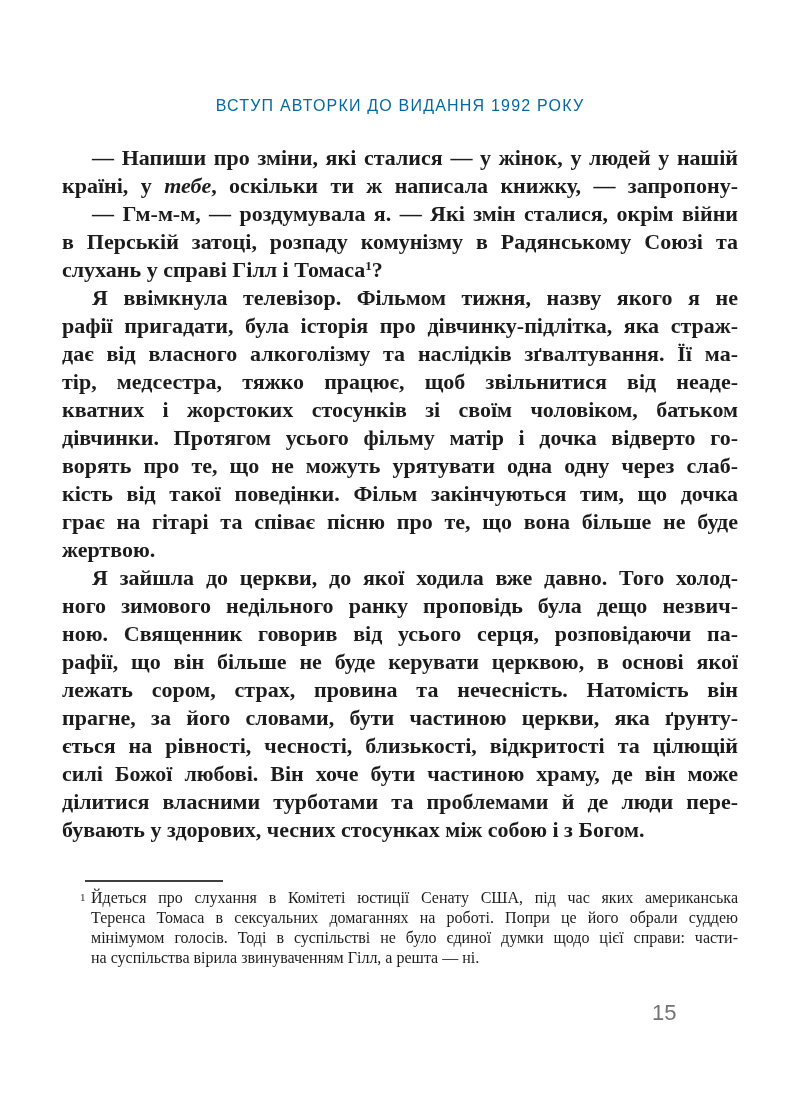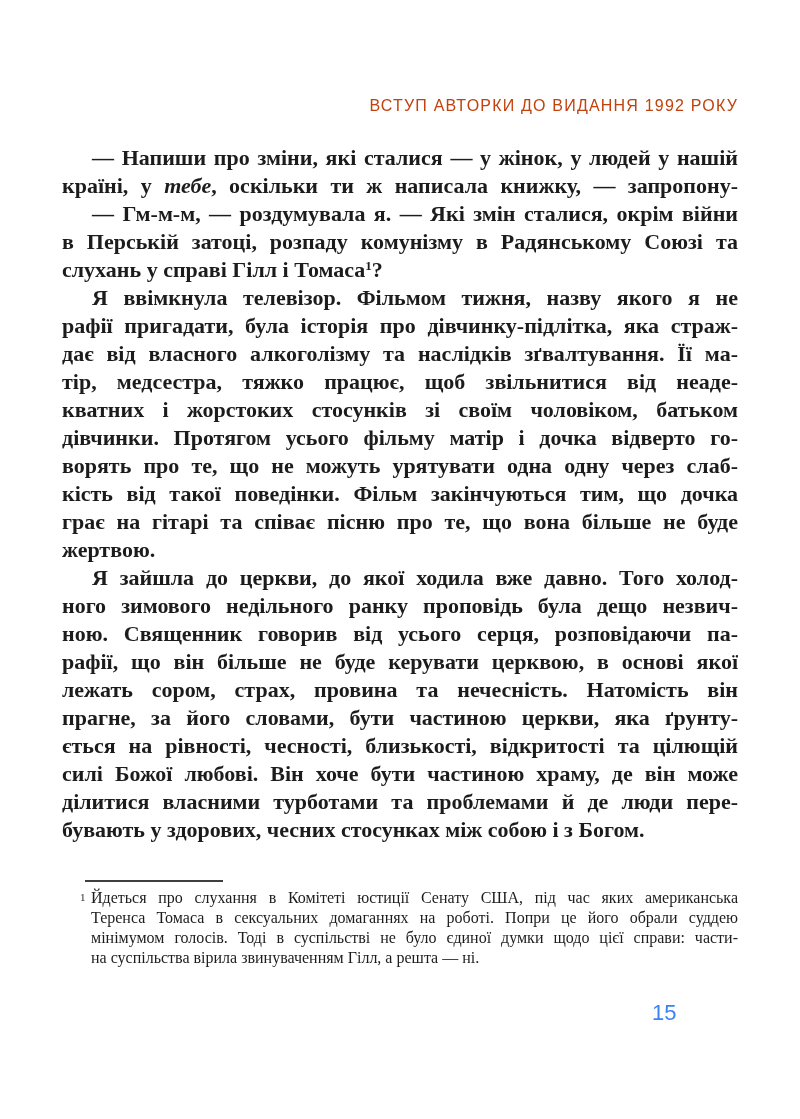--- a/index.html
+++ b/index.html
@@ -10,25 +10,25 @@
     background: #ffffff;
     font-family: "Liberation Serif", serif;
     color: #1c1c1c;
     overflow: hidden;
   }
   .running-head {
     position: absolute;
     top: 97px;
     left: 62px;
     width: 676px;
-    text-align: right;
+    text-align: center;
     font-family: "Liberation Sans", sans-serif;
     font-size: 16px;
     letter-spacing: 1.2px;
-    color: #c2410c;
+    color: #0369a1;
     white-space: nowrap;
   }
   .body-text {
     position: absolute;
     top: 144px;
     left: 62px;
     width: 676px;
     font-size: 22px;
     line-height: 28px;
   }
@@ -64,21 +64,21 @@
     font-size: 16px;
     line-height: 20px;
   }
   .fn-line { height: 20px; overflow: hidden; }
   .page-number {
     position: absolute;
     left: 652px;
     top: 1000px;
     font-family: "Liberation Sans", sans-serif;
     font-size: 22px;
-    color: #3b82f6;
+    color: #737373;
   }
 </style>
 </head>
 <body>
 
 <div class="page">
 
   <div class="running-head">ВСТУП АВТОРКИ ДО ВИДАННЯ 1992 РОКУ</div>
 
   <div class="body-text">

